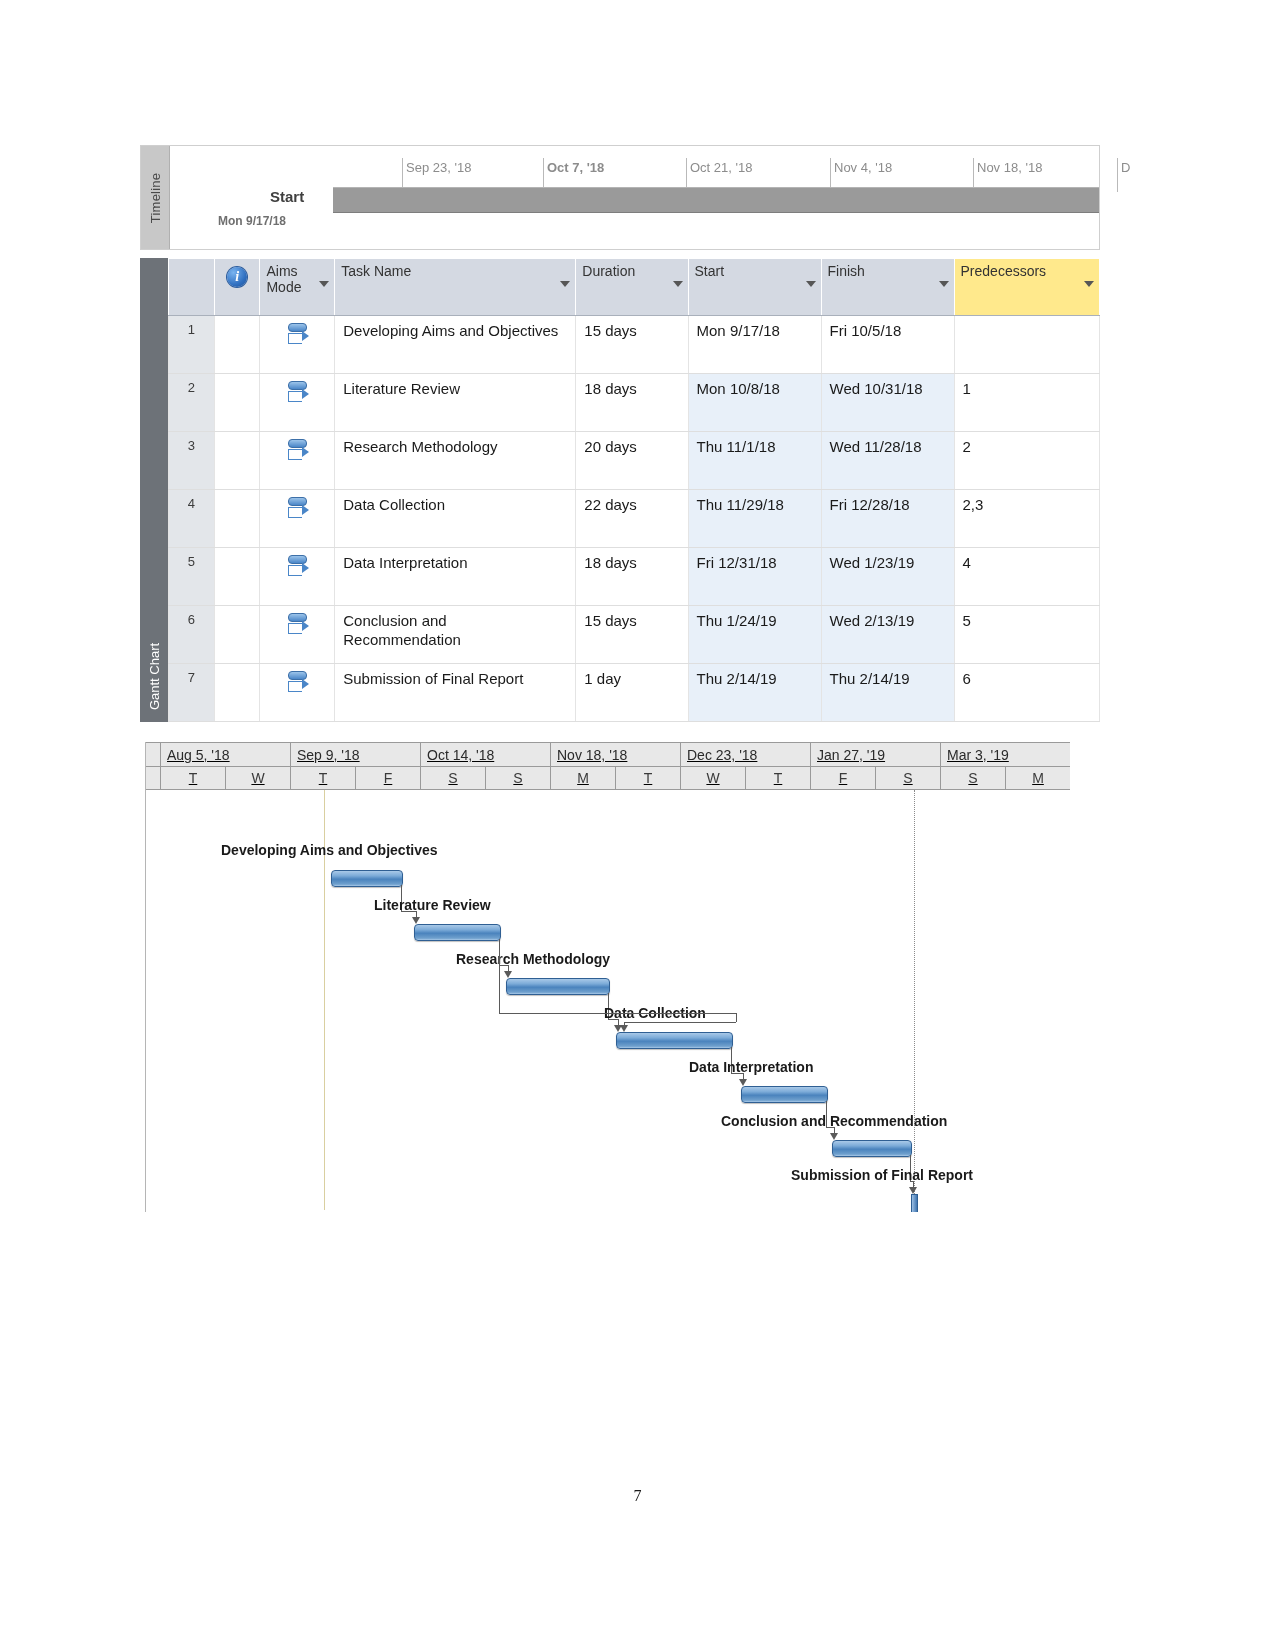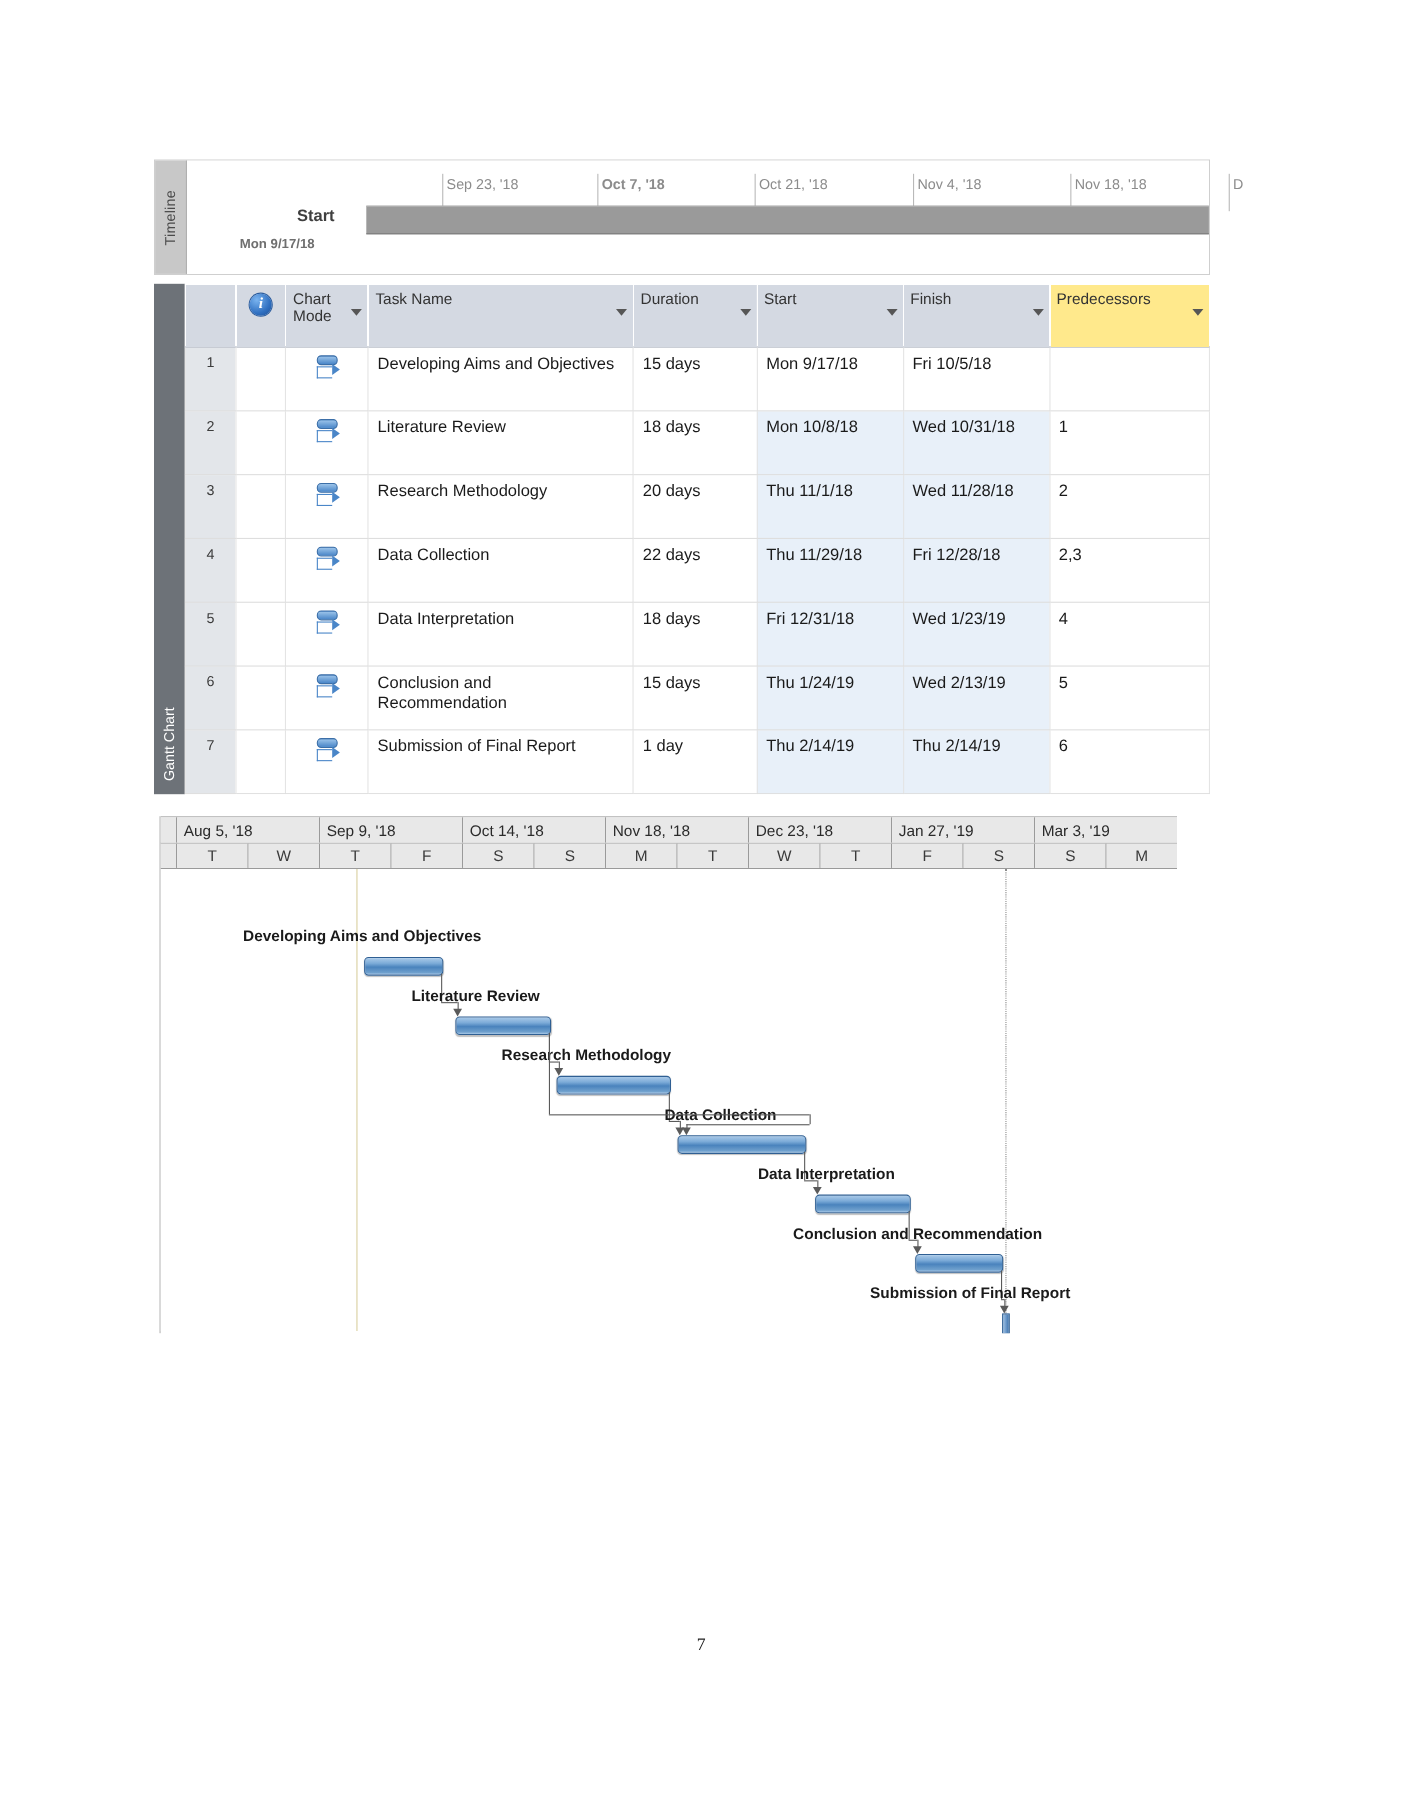--- a/index.html
+++ b/index.html
@@ -156,21 +156,21 @@
   }
 
   
   #gantt-chart{
     position:absolute;left:145px;top:742px;width:925px;height:470px;
     box-sizing:border-box;
     background:#ffffff;
     border-left:1px solid #b5b5b5;
     overflow:hidden;
   }
-  #ts-major,#ts-minor{display:flex;width:100%;box-sizing:border-box;}
+  #ts-major,#ts-minor{display:flex;width:100%;box-sizing:border-box;text-decoration:underline;}
   #ts-major{height:25px;border-top:1px solid #9a9a9a;border-bottom:1px solid #9a9a9a;}
   #ts-minor{height:23px;border-bottom:1px solid #9a9a9a;}
   .ts-cell{
     background:#e8e8e8;
     border-right:1px solid #9a9a9a;
     font-size:14px;color:#2a2a2a;
     display:flex;align-items:center;
     padding-left:6px;
     box-sizing:border-box;
     overflow:hidden;white-space:nowrap;
@@ -264,21 +264,21 @@
         <col style="width:128px">
           <col style="width:140px">
       </colgroup>
       <thead>
         <tr>
           <th></th>
           <th>
             <span class="hdr-info-icon">i</span>
           </th>
           <th>
-            <span class="hdr-text">Chart Mode</span>
+            <span class="hdr-text">Aims Mode</span>
             <span class="filter-arrow"></span>
           </th>
           <th>
             <span class="hdr-text">Task Name</span>
             <span class="filter-arrow"></span>
           </th>
           <th>
             <span class="hdr-text">Duration</span>
             <span class="filter-arrow"></span>
           </th>

